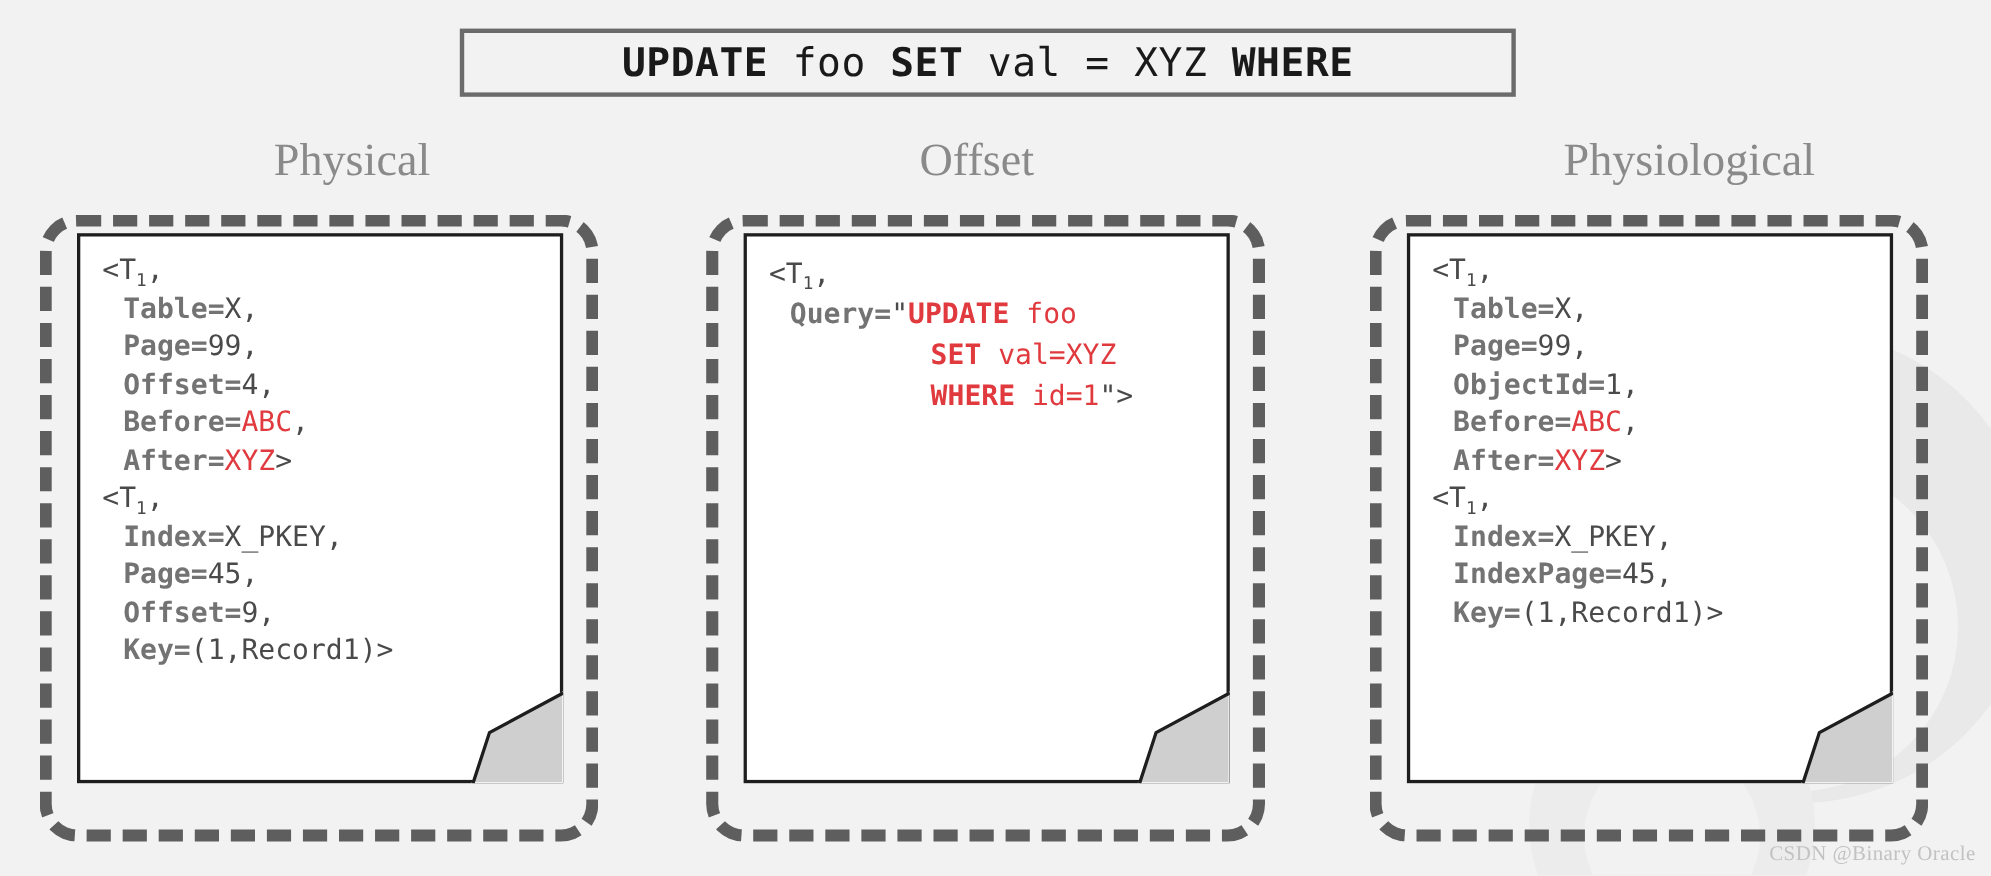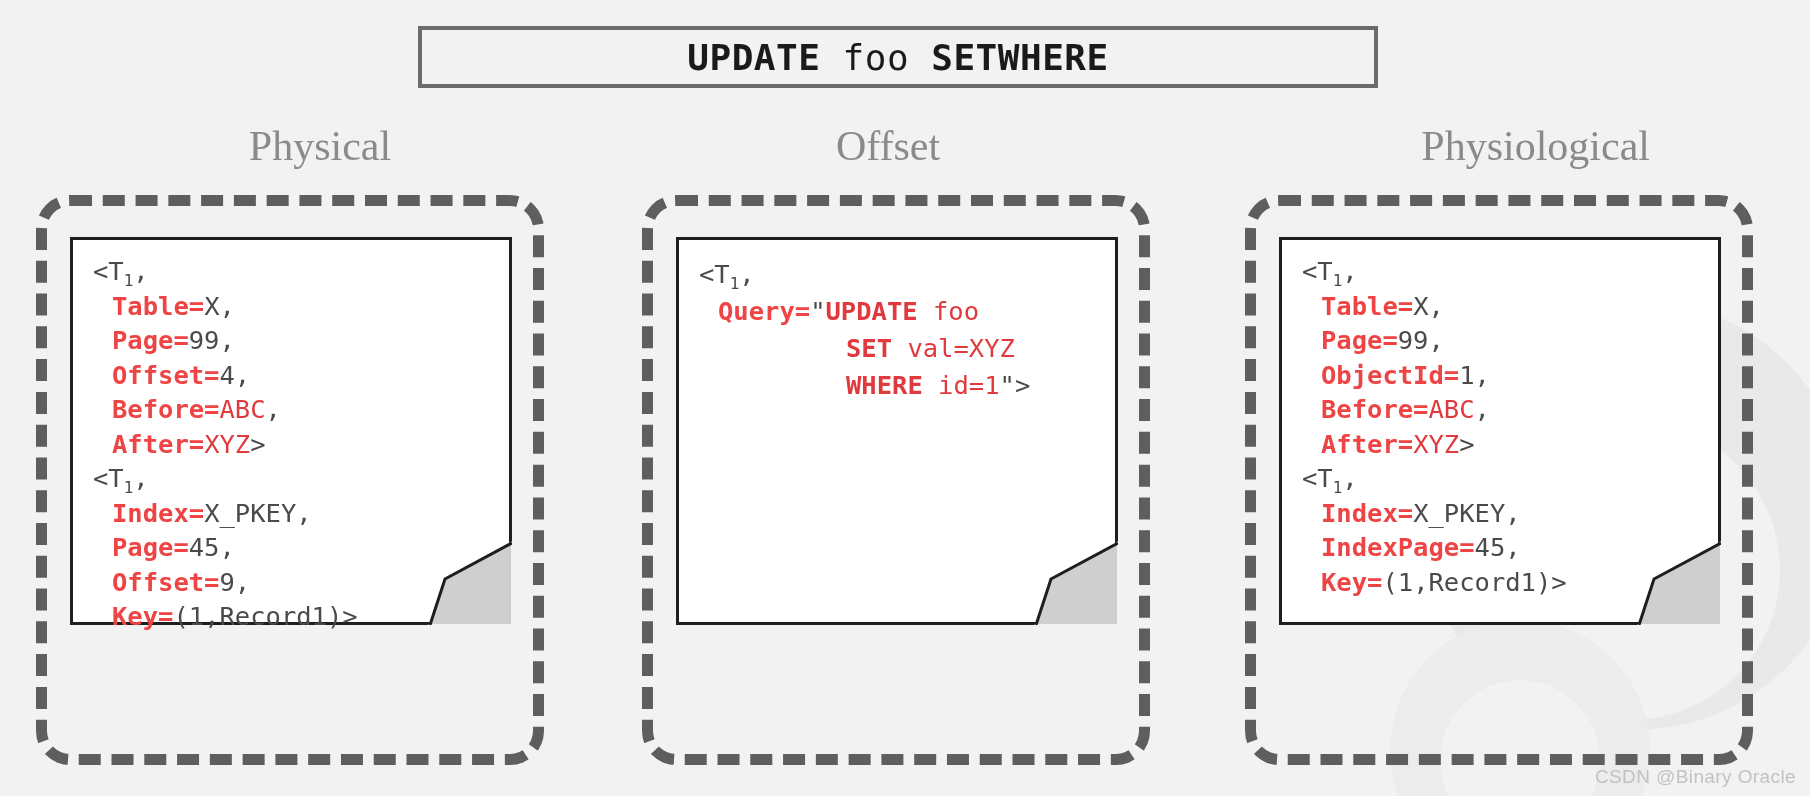--- a/index.html
+++ b/index.html
@@ -74,23 +74,23 @@
     border-radius: 34px;
     background: transparent;
   }
   .dashed-box.b1 { left: 36px; }
   .dashed-box.b2 { left: 642px; }
   .dashed-box.b3 { left: 1245px; }
 
   
   .page {
     position: absolute;
-    top: 237px;
+    top: 212px;
     width: 442px;
-    height: 388px;
+    height: 500px;
     box-sizing: border-box;
     border: 3px solid #1e1e1e;
     background: #ffffff;
     overflow: visible;
   }
   .page.p1 { left: 70px; }
   .page.p2 { left: 676px; }
   .page.p3 { left: 1279px; }
 
   
@@ -127,55 +127,55 @@
     position: absolute;
     left: 20px;
     top: 14px;
     right: 10px;
     font-family: "DejaVu Sans Mono", monospace;
     font-size: 25.5px;
     line-height: 34.5px;
     color: #4a4a4a;
     white-space: pre;
   }
-  .log .lbl   { font-weight: bold; color: #ef4444; }
+  .log .lbl   { font-weight: bold; color: #737373; }
   .log .val   { font-weight: normal; color: #4a4a4a; }
   .log .red   { color: #e03a3e; font-weight: normal; }
   .log .redb  { color: #e03a3e; font-weight: bold; }
   .log .tx    { font-weight: normal; color: #4a4a4a; }
   .log sub    { font-size: 16px; }
   .log .line  { display: block; height: 34.5px; }
   .log .ind   { padding-left: 19px; }
   .log .ind2  { padding-left: 147px; }
 
   
   .log.logical { font-size: 25.5px; line-height: 37px; top: 16px; }
   .log.logical .line { height: 37px; }
 
   
   .watermark {
     position: absolute;
     right: 14px;
     bottom: 8px;
-    font-family: Liberation Sans, sans-serif;
+    font-family: Liberation Serif, serif;
     font-size: 19px;
     color: #c2c2c2;
     letter-spacing: 0.4px;
     white-space: nowrap;
   }
 </style>
 </head>
 <body>
 
 <div class="bg-swoosh s1"></div>
 <div class="bg-swoosh s2"></div>
 <div class="bg-swoosh s3"></div>
 <div class="bg-swoosh s4"></div>
 
-<div class="sql-banner" id="sql-banner"><span class="kw">UPDATE</span><span class=""> foo </span><span class="kw">SET</span><span class="kw">WHERE</span></div>
+<div class="sql-banner" id="sql-banner"><span class="kw">UPDATE</span><span class=""> foo </span><span class="kw">SET</span><span class=""> val = XYZ </span><span class="kw">WHERE</span></div>
 
 <div class="heading h1">Physical</div>
 <div class="heading h2">Offset</div>
 <div class="heading h3">Physiological</div>
 
 <div class="dashed-box b1"></div>
 <div class="dashed-box b2"></div>
 <div class="dashed-box b3"></div>
 
 <div class="page p1">

